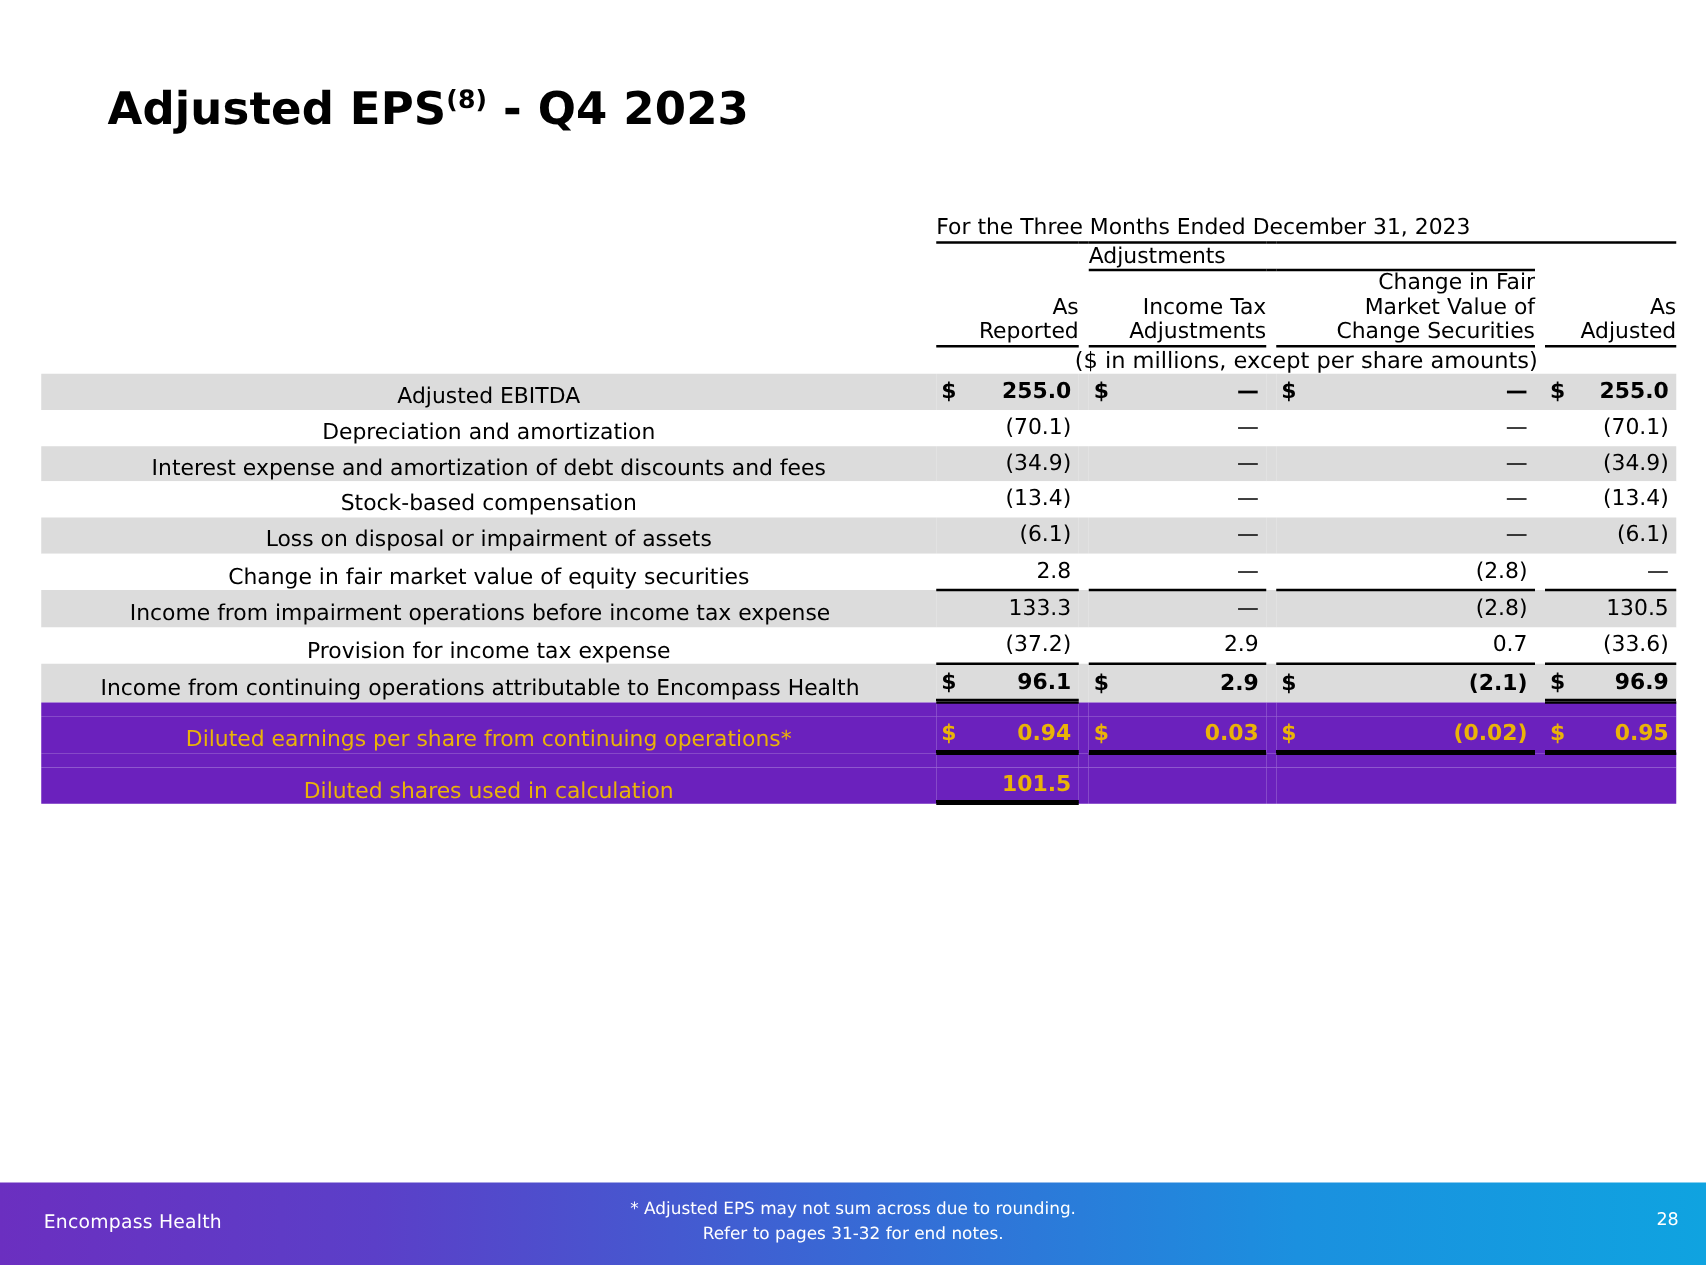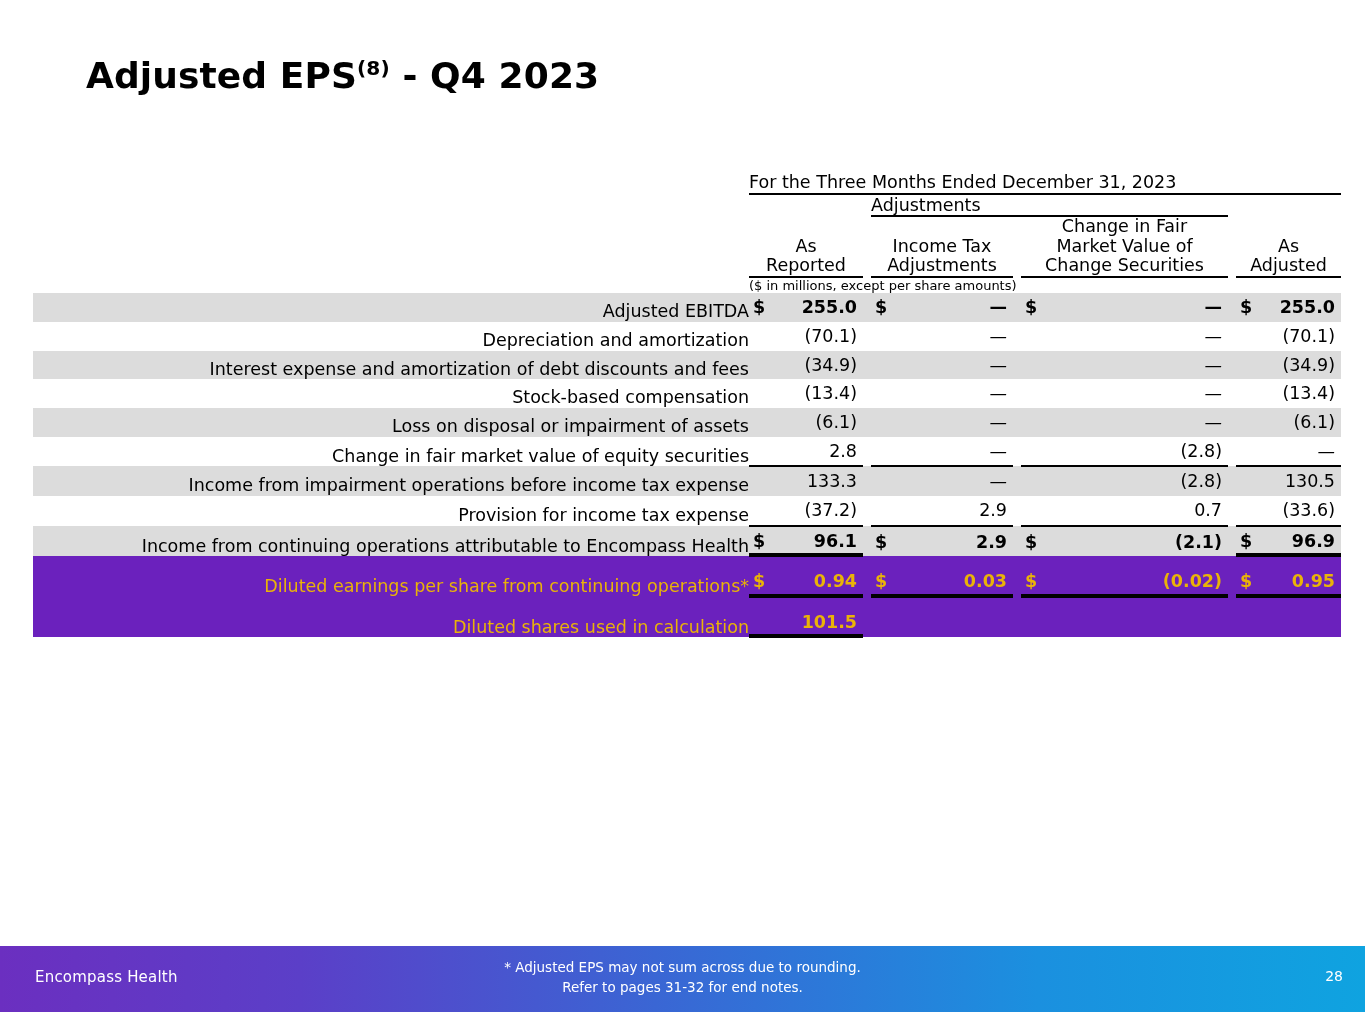--- a/index.html
+++ b/index.html
@@ -13,21 +13,21 @@
     position: relative;
     overflow: hidden;
     font-family: "DejaVu Sans", "Liberation Sans", sans-serif;
     color: #000000;
   }
 
   
   #slide-title {
     position: absolute;
     left: 86px;
-    top: 56px;
+    top: 68px;
     font-size: 36px;
     font-weight: bold;
     letter-spacing: 0.1px;
     white-space: nowrap;
     line-height: 1.1;
   }
   #slide-title sup {
     font-size: 0.56em;
     vertical-align: super;
     line-height: 0;
@@ -60,41 +60,42 @@
 
   
   .hdr-span {
     text-align: left;
     font-weight: bold;
     font-size: 17.5px;
     padding-bottom: 2px;
   }
   .rule-bottom { border-bottom: 2.5px solid #000; }
   .hdr-col {
-    text-align: center;
+    text-align: right;
     font-weight: bold;
     font-size: 17.5px;
     line-height: 1.12;
     padding-bottom: 2px;
     vertical-align: bottom;
   }
   .units-row td {
-    font-size: 13px;
+    text-align: center;
+    font-size: 18px;
     font-weight: normal;
     padding-top: 2px;
     padding-bottom: 2px;
   }
 
   
   tr.shade td { background: #dcdcdc; }
   tr.white td { background: #ffffff; }
   tr.purple td { background: #6b21bd; color: #eab308; }
 
   td.lbl {
-    text-align: right;
+    text-align: center;
     padding-left: 5px;
     padding-top: 4px;
     padding-bottom: 4px;
     white-space: nowrap;
     margin-left: 36px;
   }
   td.lbl.indent {
     padding-left: 30px;
     font-weight: bold;
     white-space: normal;

